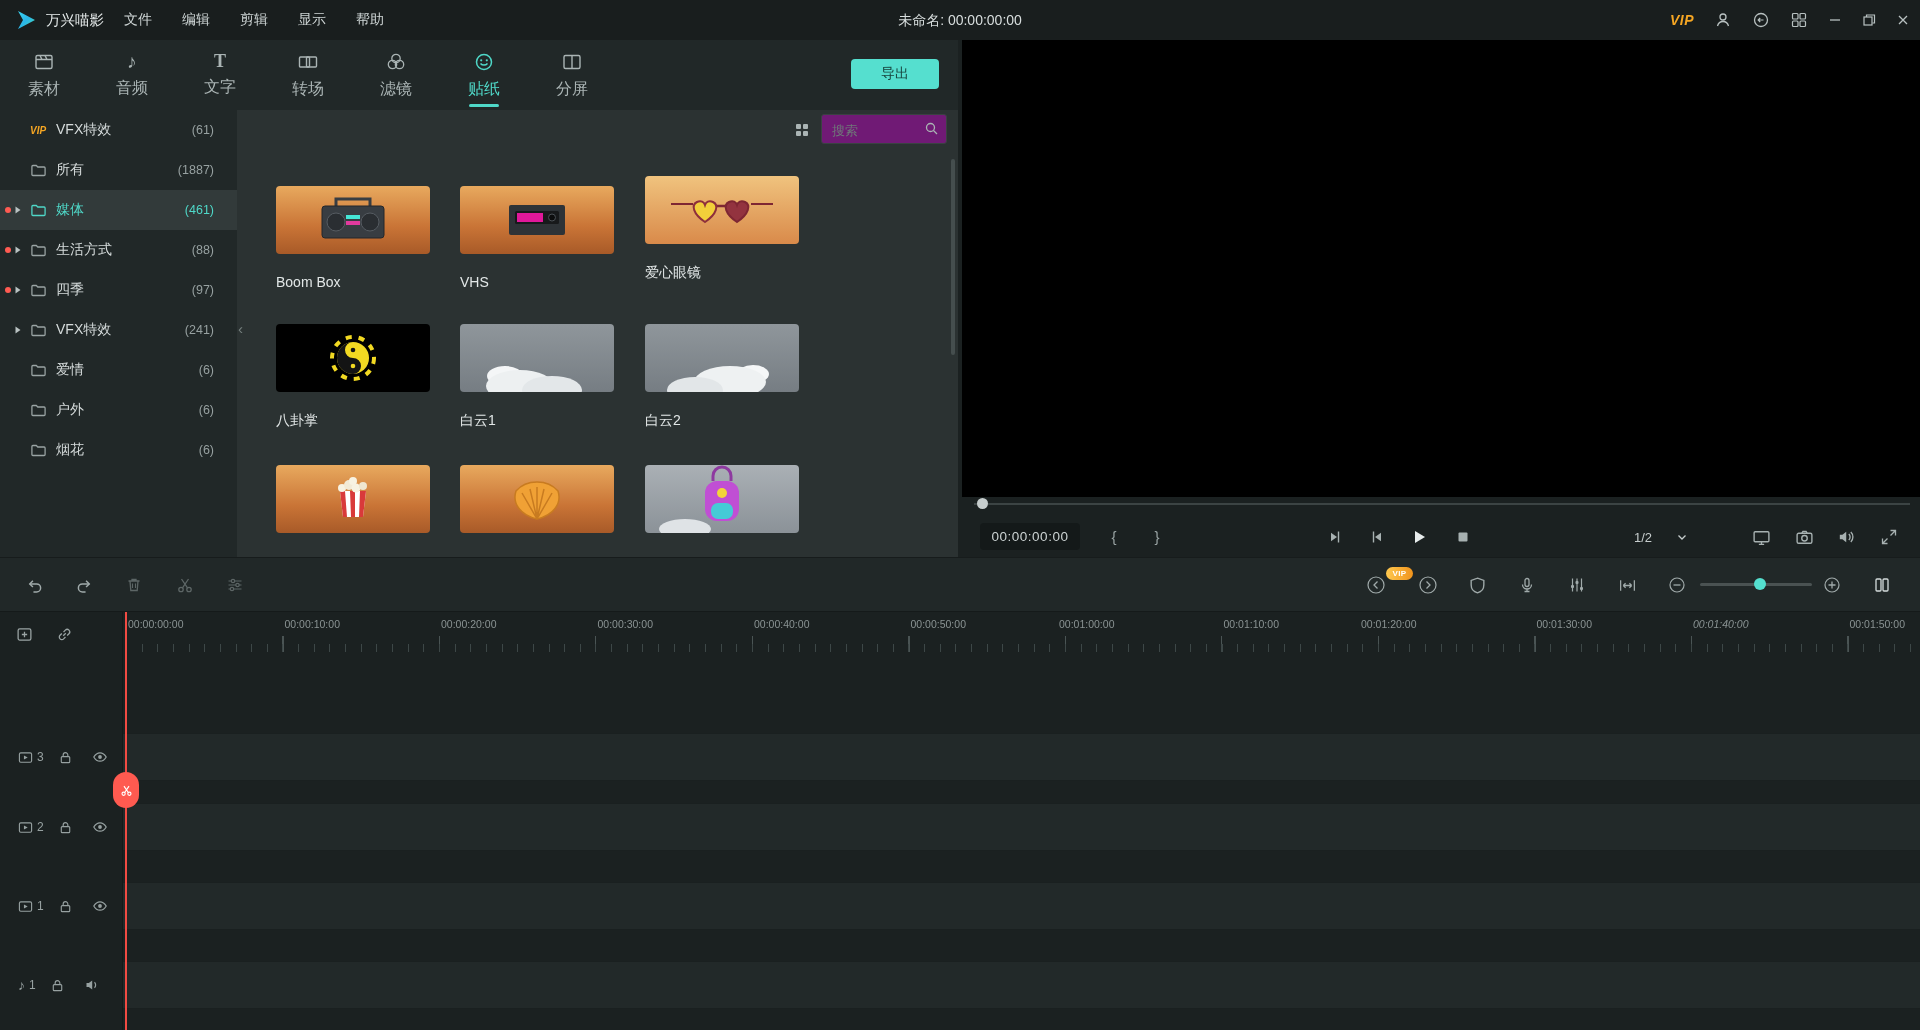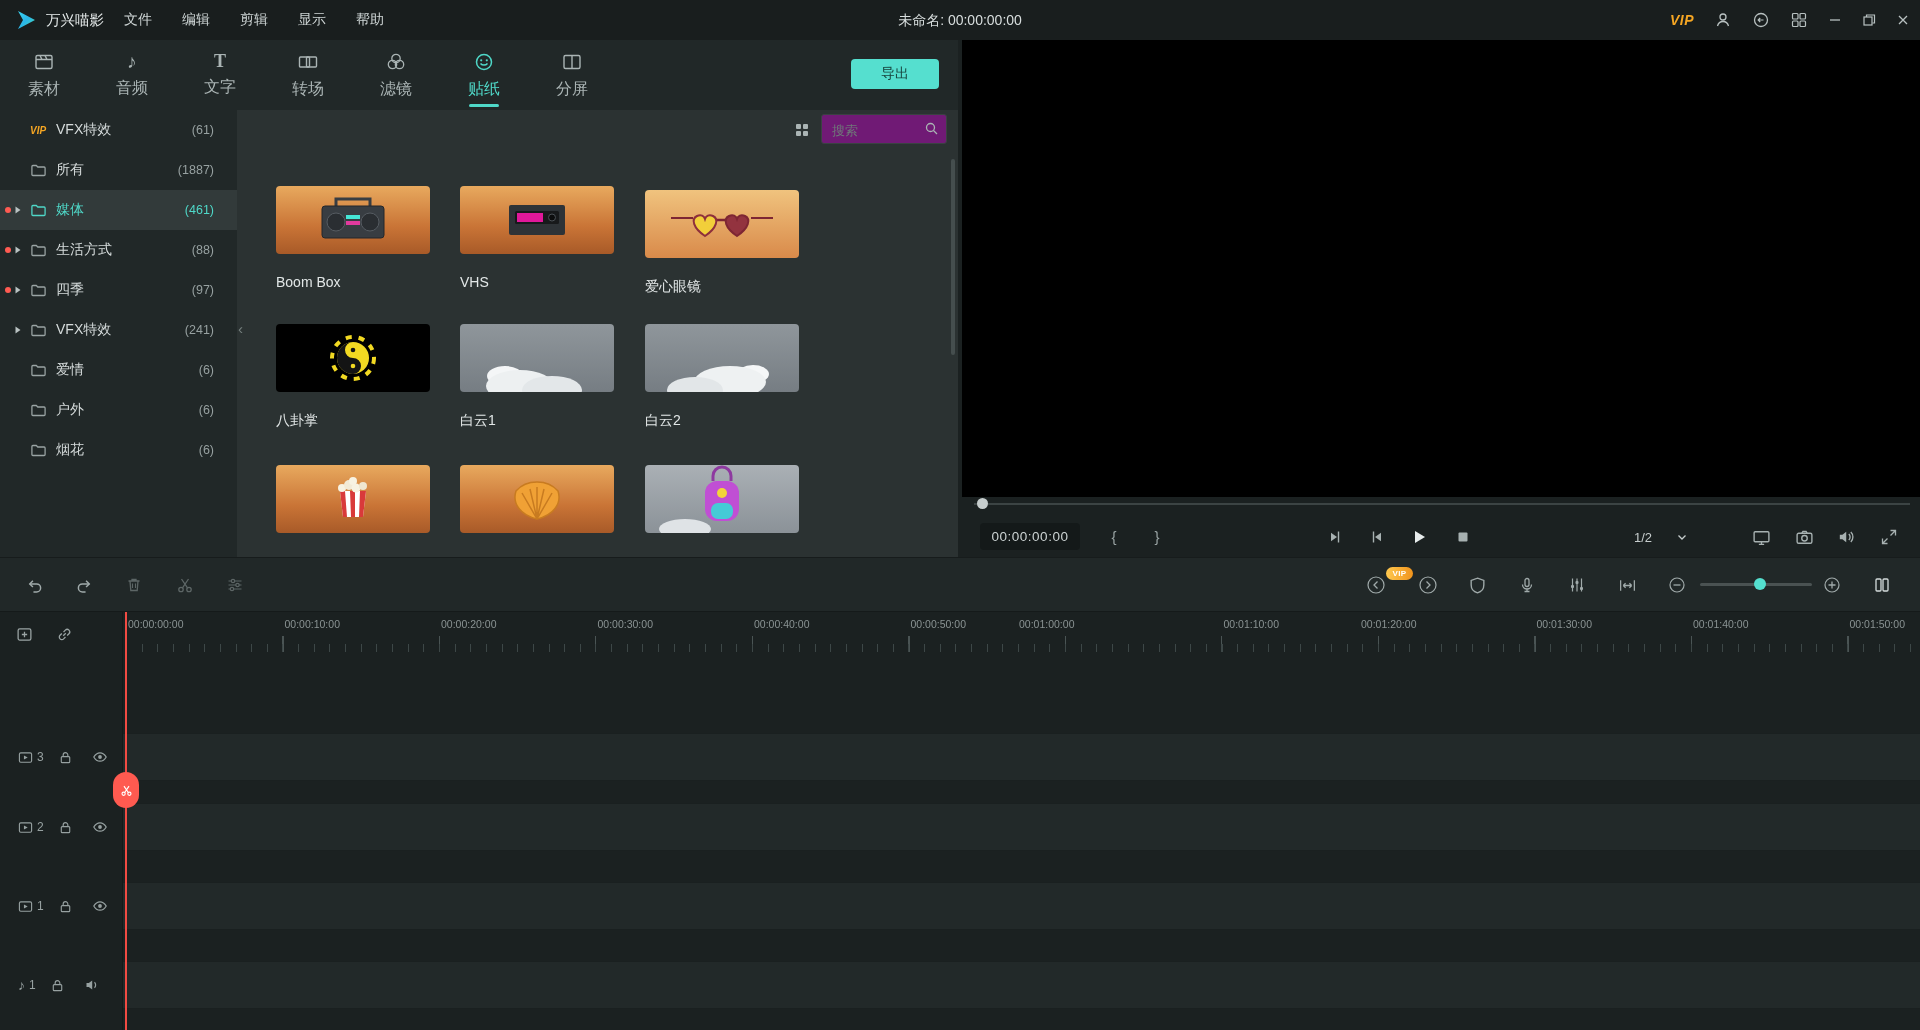--- a/index.html
+++ b/index.html
@@ -391,21 +391,21 @@
               <div class="thumb bg-sunset">
                 <svg width="154" height="68" viewBox="0 0 154 68">
                   <rect x="49" y="19" width="56" height="30" rx="2" fill="#2e3337"></rect>
                   <rect x="55" y="25" width="44" height="13" rx="1.5" fill="#17191b"></rect>
                   <rect x="57" y="27" width="26" height="9" fill="#e0189a"></rect>
                   <circle cx="92" cy="31.5" r="3.5" fill="#0c0d0e" stroke="#4a5055"></circle>
                 </svg>
               </div>
               <div class="card-label">VHS</div>
             </div>
-            <div class="card" style="left: 408px; top: 80px;">
+            <div class="card" style="left: 408px; top: 66px;">
               <div class="thumb bg-sunset2">
                 <svg width="154" height="68" viewBox="0 0 154 68">
                   <path d="M68 30h16" stroke="#7e2633" stroke-width="2.5"></path>
                   <path d="M48 28H26M106 28h22" stroke="#7e2633" stroke-width="2"></path>
                   <path d="M60 46C48 38 46 29 52 26c4-2 7 0 8 3 1-3 4-5 8-3 6 3 4 12-8 20z" fill="#f2cf3a" stroke="#8e2f3c" stroke-width="2"></path>
                   <path d="M92 46C80 38 78 29 84 26c4-2 7 0 8 3 1-3 4-5 8-3 6 3 4 12-8 20z" fill="#93333f" stroke="#7e2633" stroke-width="2"></path>
                 </svg>
               </div>
               <div class="card-label">爱心眼镜</div>
             </div>
@@ -650,25 +650,25 @@
 
   <div class="timeline">
     <div class="ruler">
       <div id="ruler-labels">
           <span class="ruler-label" style="left: 128px;">00:00:00:00</span>
           <span class="ruler-label" style="left: 284.5px;">00:00:10:00</span>
           <span class="ruler-label" style="left: 441px;">00:00:20:00</span>
           <span class="ruler-label" style="left: 597.5px;">00:00:30:00</span>
           <span class="ruler-label" style="left: 754px;">00:00:40:00</span>
           <span class="ruler-label" style="left: 910.5px;">00:00:50:00</span>
-          <span class="ruler-label" style="left: 1019px;">00:01:00:00</span>
+          <span class="ruler-label" style="left: 1059px;">00:01:00:00</span>
           <span class="ruler-label" style="left: 1223.5px;">00:01:10:00</span>
           <span class="ruler-label" style="left: 1361px;">00:01:20:00</span>
           <span class="ruler-label" style="left: 1536.5px;">00:01:30:00</span>
-          <span class="ruler-label" style="left: 1693px;">00:01:40:00</span>
+          <span class="ruler-label" style="left: 1693px; font-style: italic;">00:01:40:00</span>
           <span class="ruler-label" style="left: 1849.5px;">00:01:50:00</span>
         </div>
       <div class="ticks-major"></div>
       <div class="ticks-minor"></div>
     </div>
     <div id="lanes">
         <div class="lane" style="top: 121px;"></div>
         <div class="lane" style="top: 191px;"></div>
         <div class="lane" style="top: 270px;"></div>
         <div class="lane" style="top: 349px;"></div>

